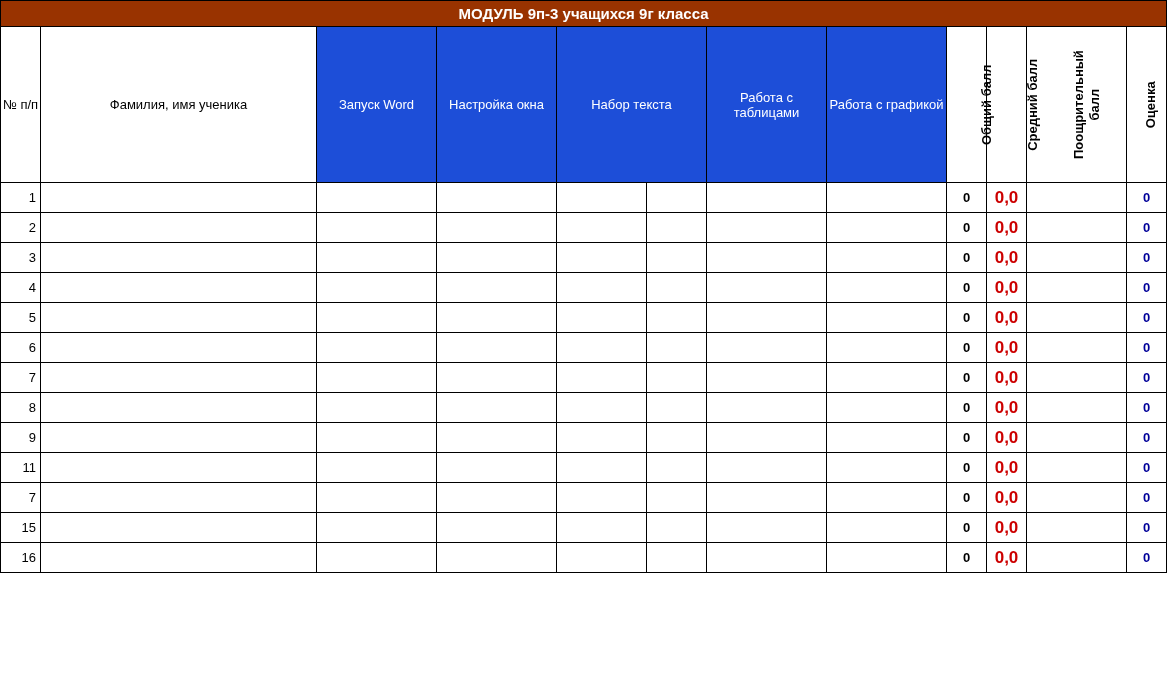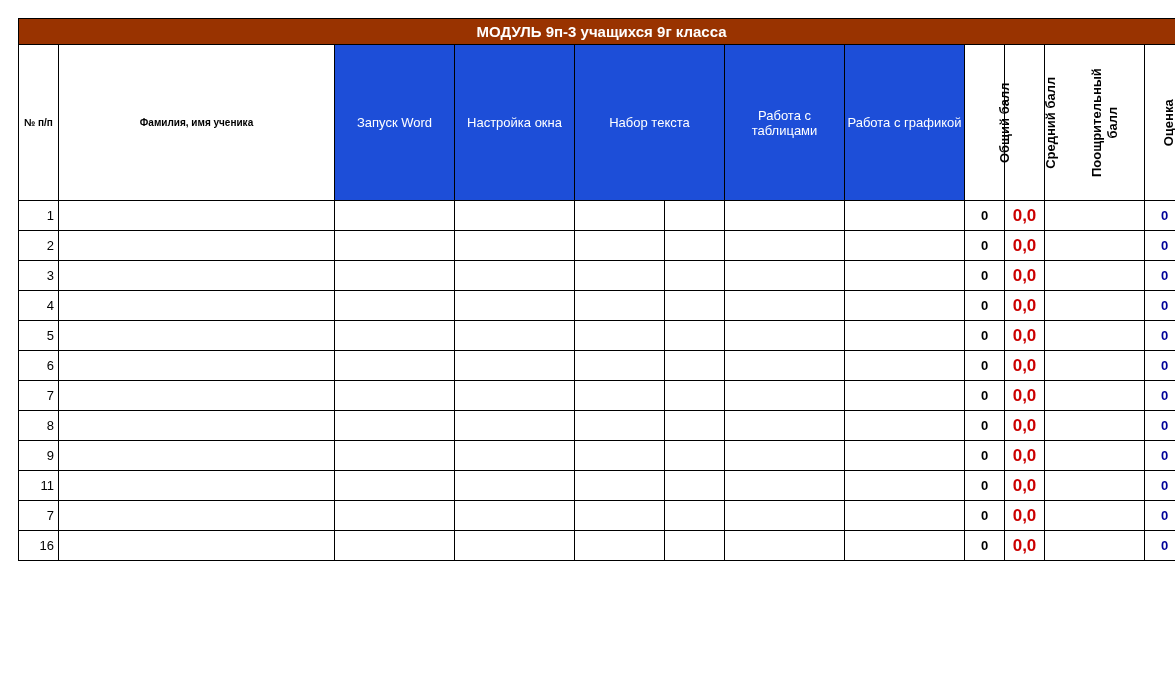--- a/index.html
+++ b/index.html
@@ -4,21 +4,21 @@
 <style>
   html, body {
     margin: 0;
     padding: 0;
     background: #ffffff;
     font-family: Arial, Helvetica, sans-serif;
   }
   .page {
     width: 974px;
     box-sizing: border-box;
-    padding: 18px;
+    padding: 0;
   }
   table {
     border-collapse: collapse;
     width: 100%;
     table-layout: fixed;
   }
   td, th {
     border: 1px solid #000;
     padding: 0;
     box-sizing: border-box;
@@ -29,22 +29,22 @@
     font-weight: bold;
     font-size: 15px;
     text-align: center;
     height: 26px;
     vertical-align: middle;
   }
   .hdr-white {
     background: #ffffff;
     text-align: center;
     vertical-align: middle;
-    font-size: 10px;
-    font-weight: bold;
+    font-size: 13px;
+    font-weight: normal;
     height: 156px;
   }
   .hdr-green {
     background: #1d4ed8;
     color: #ffffff;
     text-align: center;
     vertical-align: middle;
     font-size: 13px;
     font-weight: normal;
     height: 156px;
@@ -291,20 +291,34 @@
           <td class="cell-blank"></td>
           <td class="cell-blank"></td>
           <td class="cell-blank"></td>
           <td class="cell-blank"></td>
           <td class="cell-total">0</td>
           <td class="cell-avg">0,0</td>
           <td class="cell-blank" colspan="2"></td>
           <td class="cell-grade">0</td>
         </tr>
         <tr>
+          <td class="row-num">15</td>
+          <td class="cell-blank"></td>
+          <td class="cell-blank"></td>
+          <td class="cell-blank"></td>
+          <td class="cell-blank"></td>
+          <td class="cell-blank"></td>
+          <td class="cell-blank"></td>
+          <td class="cell-blank"></td>
+          <td class="cell-total">0</td>
+          <td class="cell-avg">0,0</td>
+          <td class="cell-blank" colspan="2"></td>
+          <td class="cell-grade">0</td>
+        </tr>
+        <tr>
           <td class="row-num">16</td>
           <td class="cell-blank"></td>
           <td class="cell-blank"></td>
           <td class="cell-blank"></td>
           <td class="cell-blank"></td>
           <td class="cell-blank"></td>
           <td class="cell-blank"></td>
           <td class="cell-blank"></td>
           <td class="cell-total">0</td>
           <td class="cell-avg">0,0</td>

